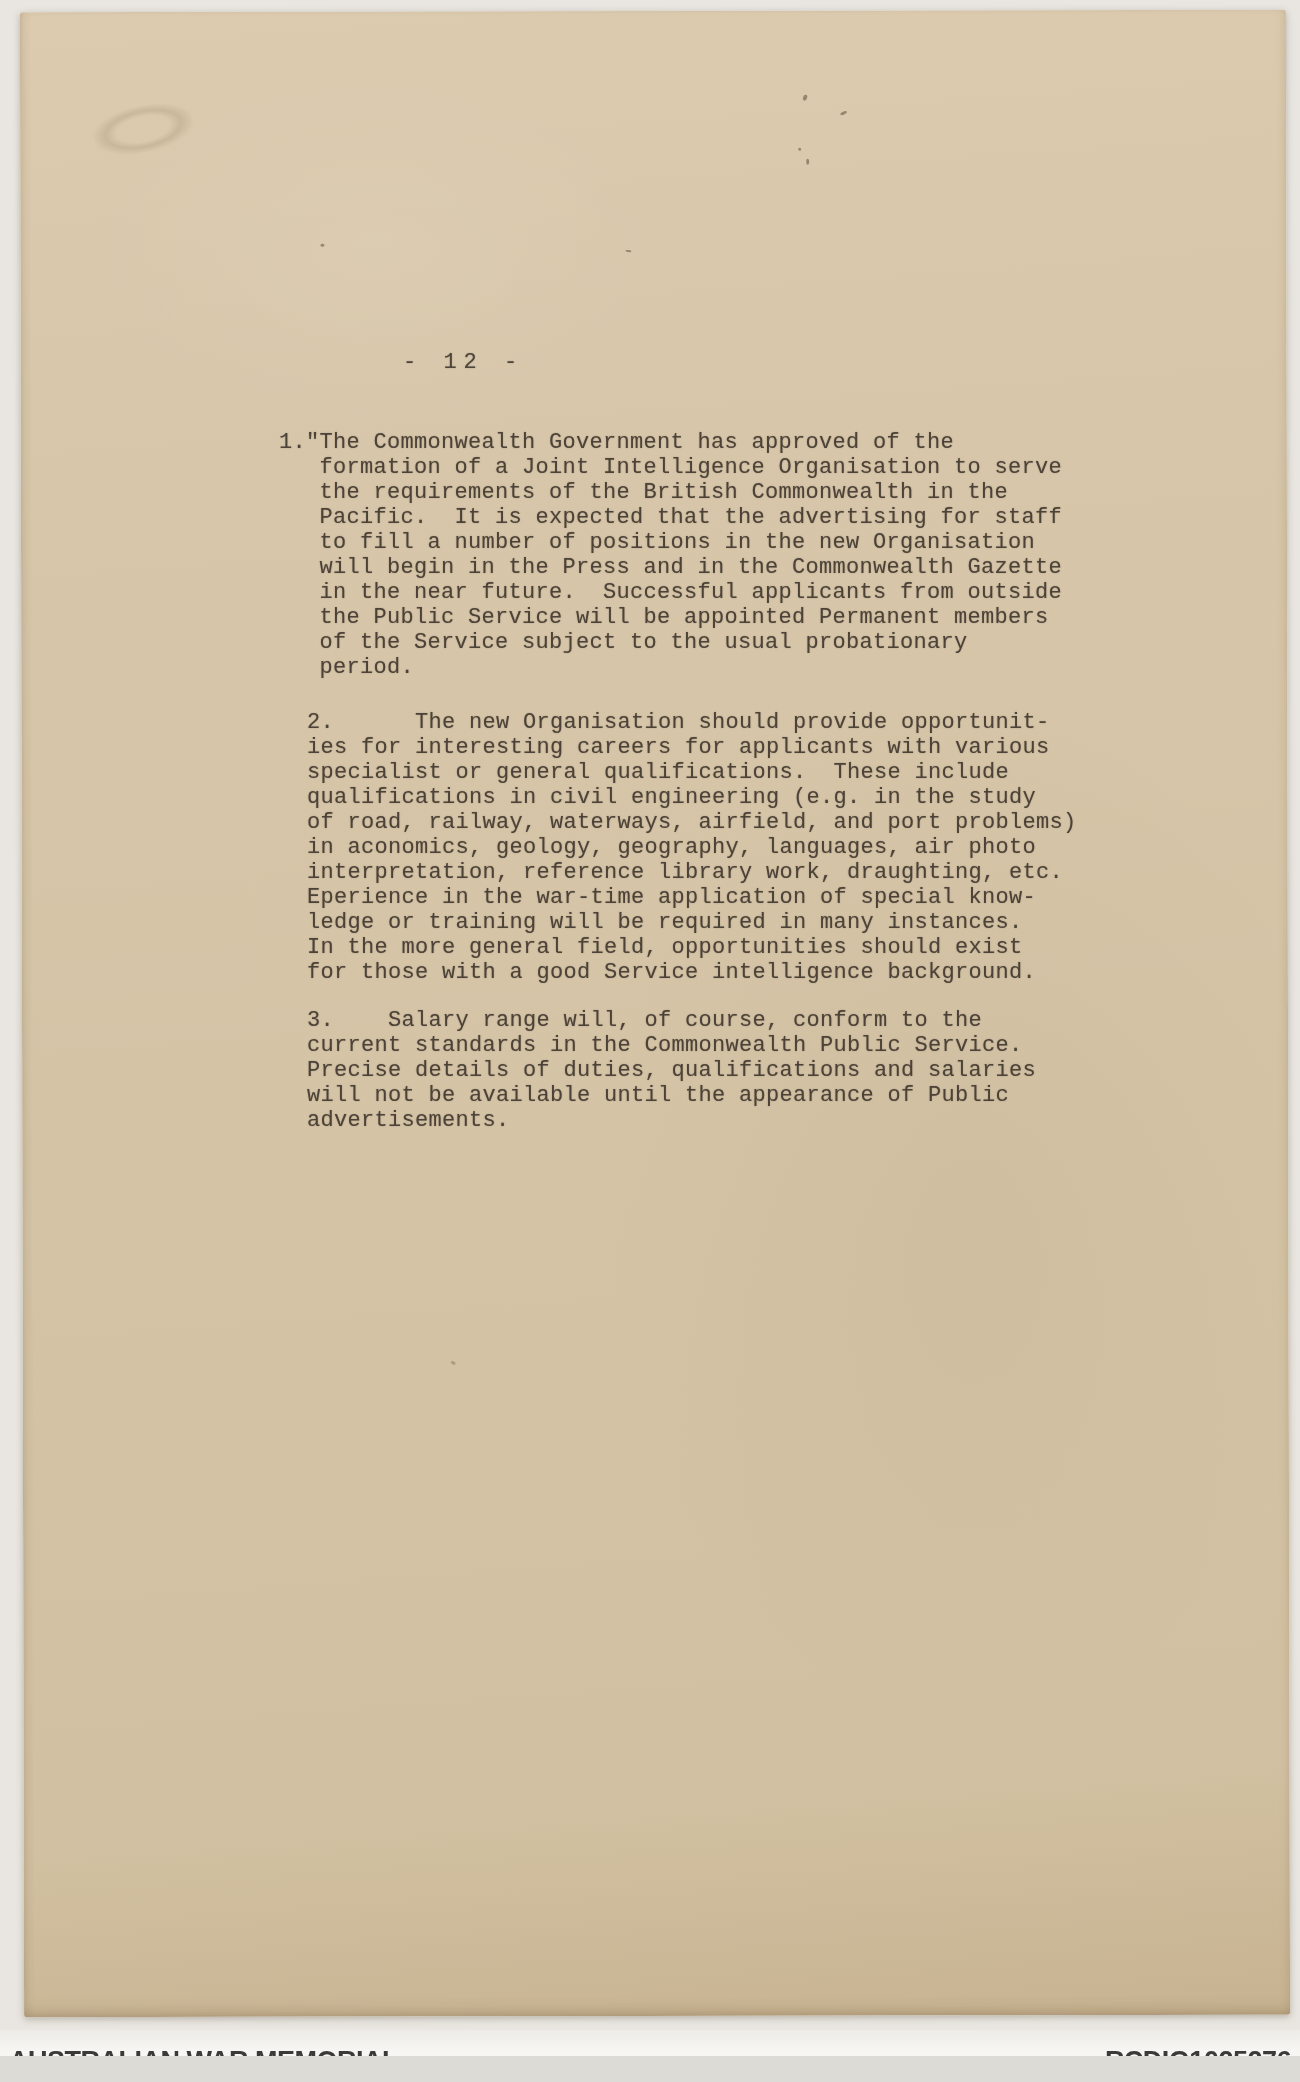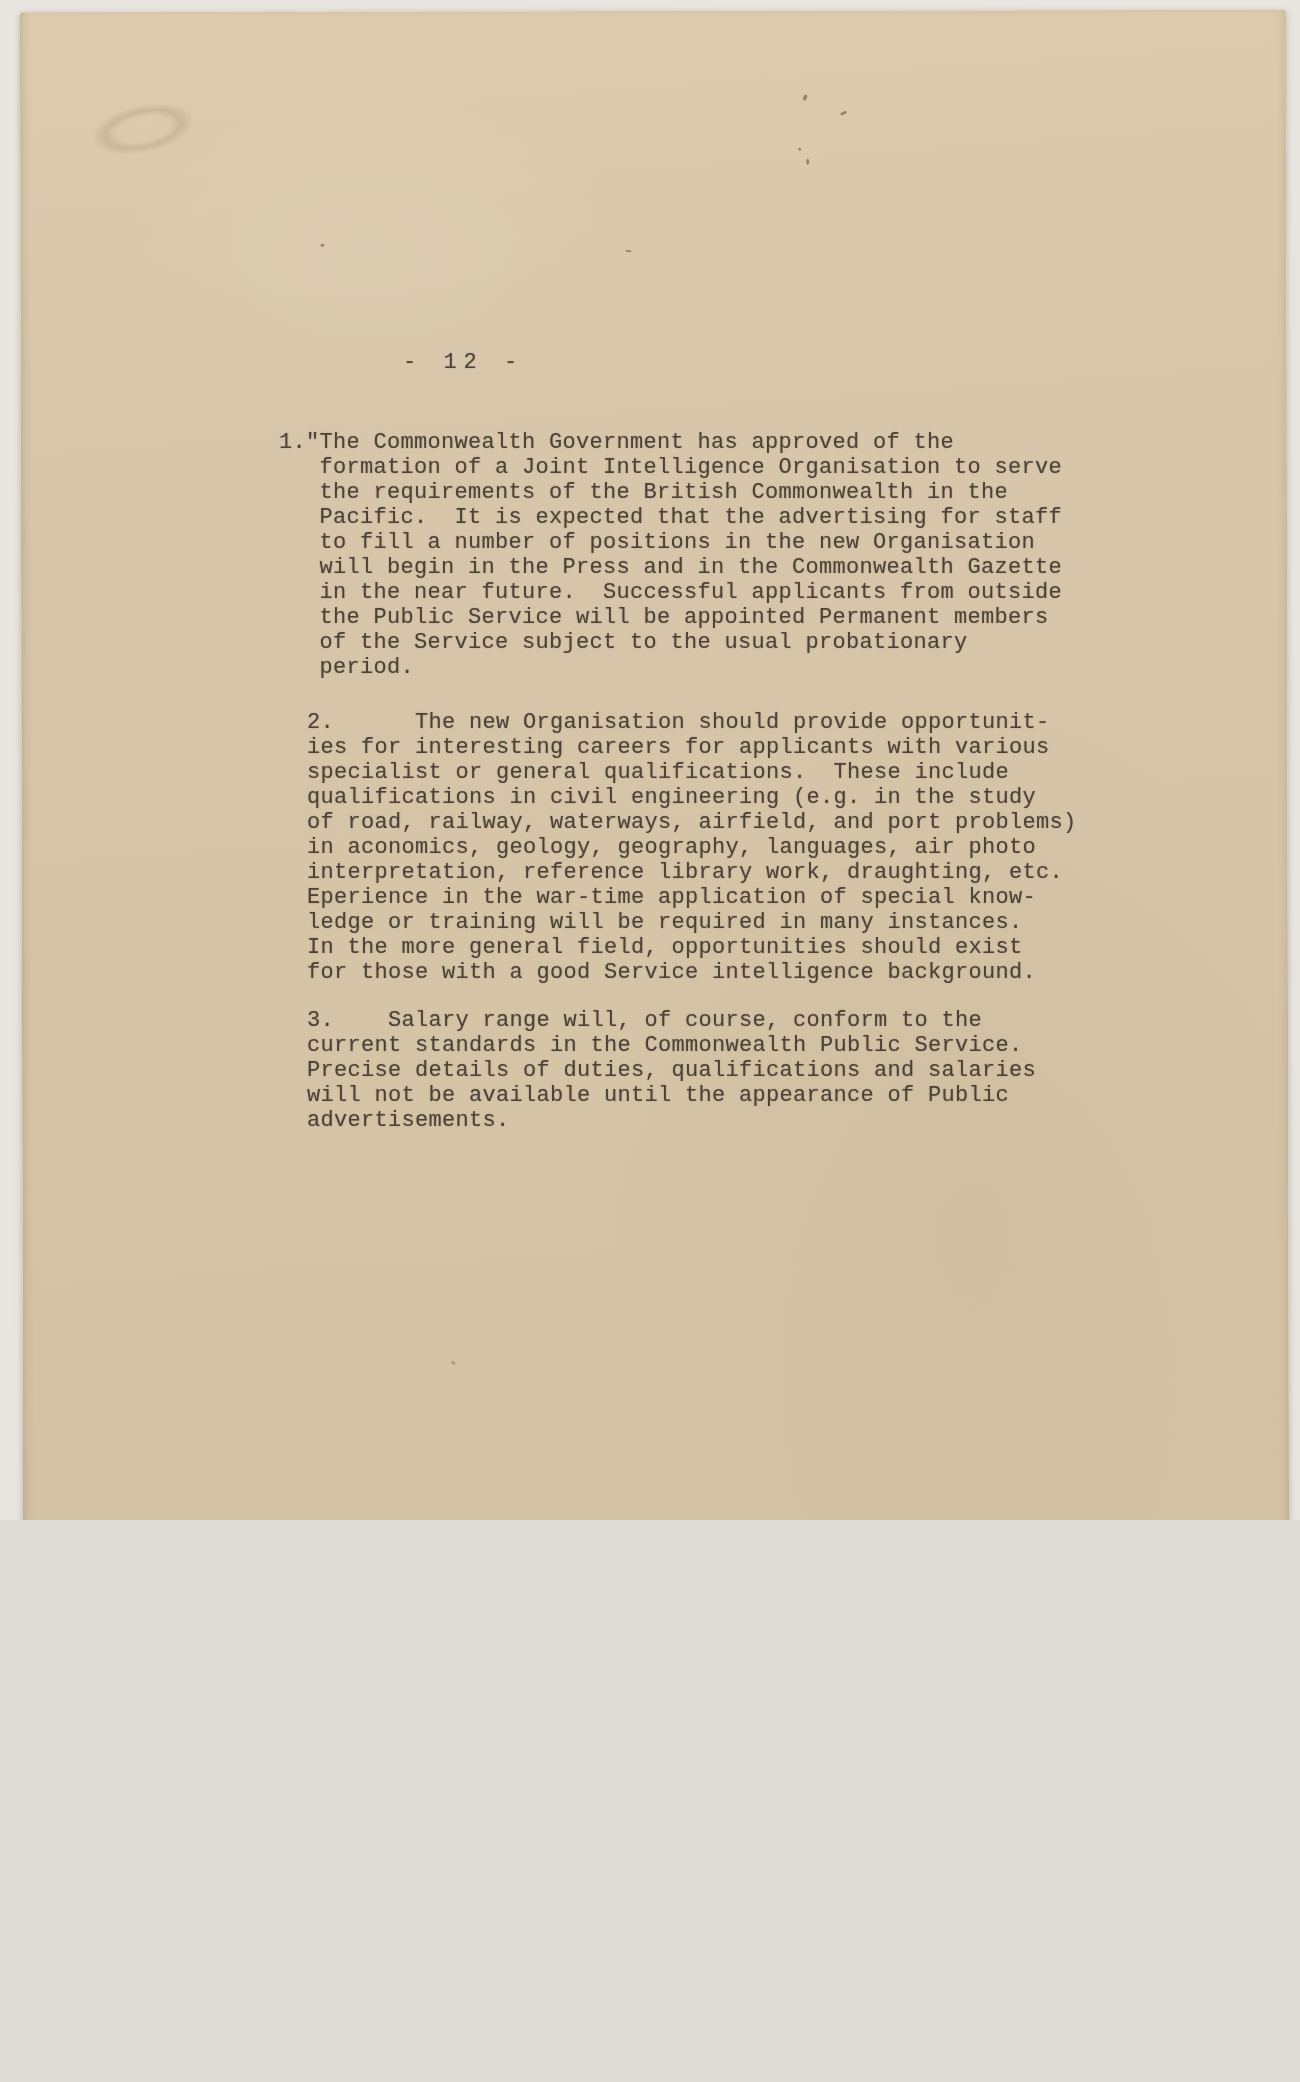--- a/index.html
+++ b/index.html
@@ -1,18 +1,18 @@
 <!DOCTYPE html>
 <html><head>
 <meta charset="utf-8">
 <style>
   html,body { margin:0; padding:0; background:#dddbd6; }
   .canvas {
     position:relative;
-    width:1300px; height:1520px;
+    width:1300px; height:2056px;
     margin:0 auto;
     background:#e9e6e1;
     overflow:hidden;
     font-family:"Liberation Mono","DejaVu Sans Mono",monospace;
   }
   .paper {
     position:absolute;
     left:22px; top:11px;
     width:1266px; height:2005px;
     background:

